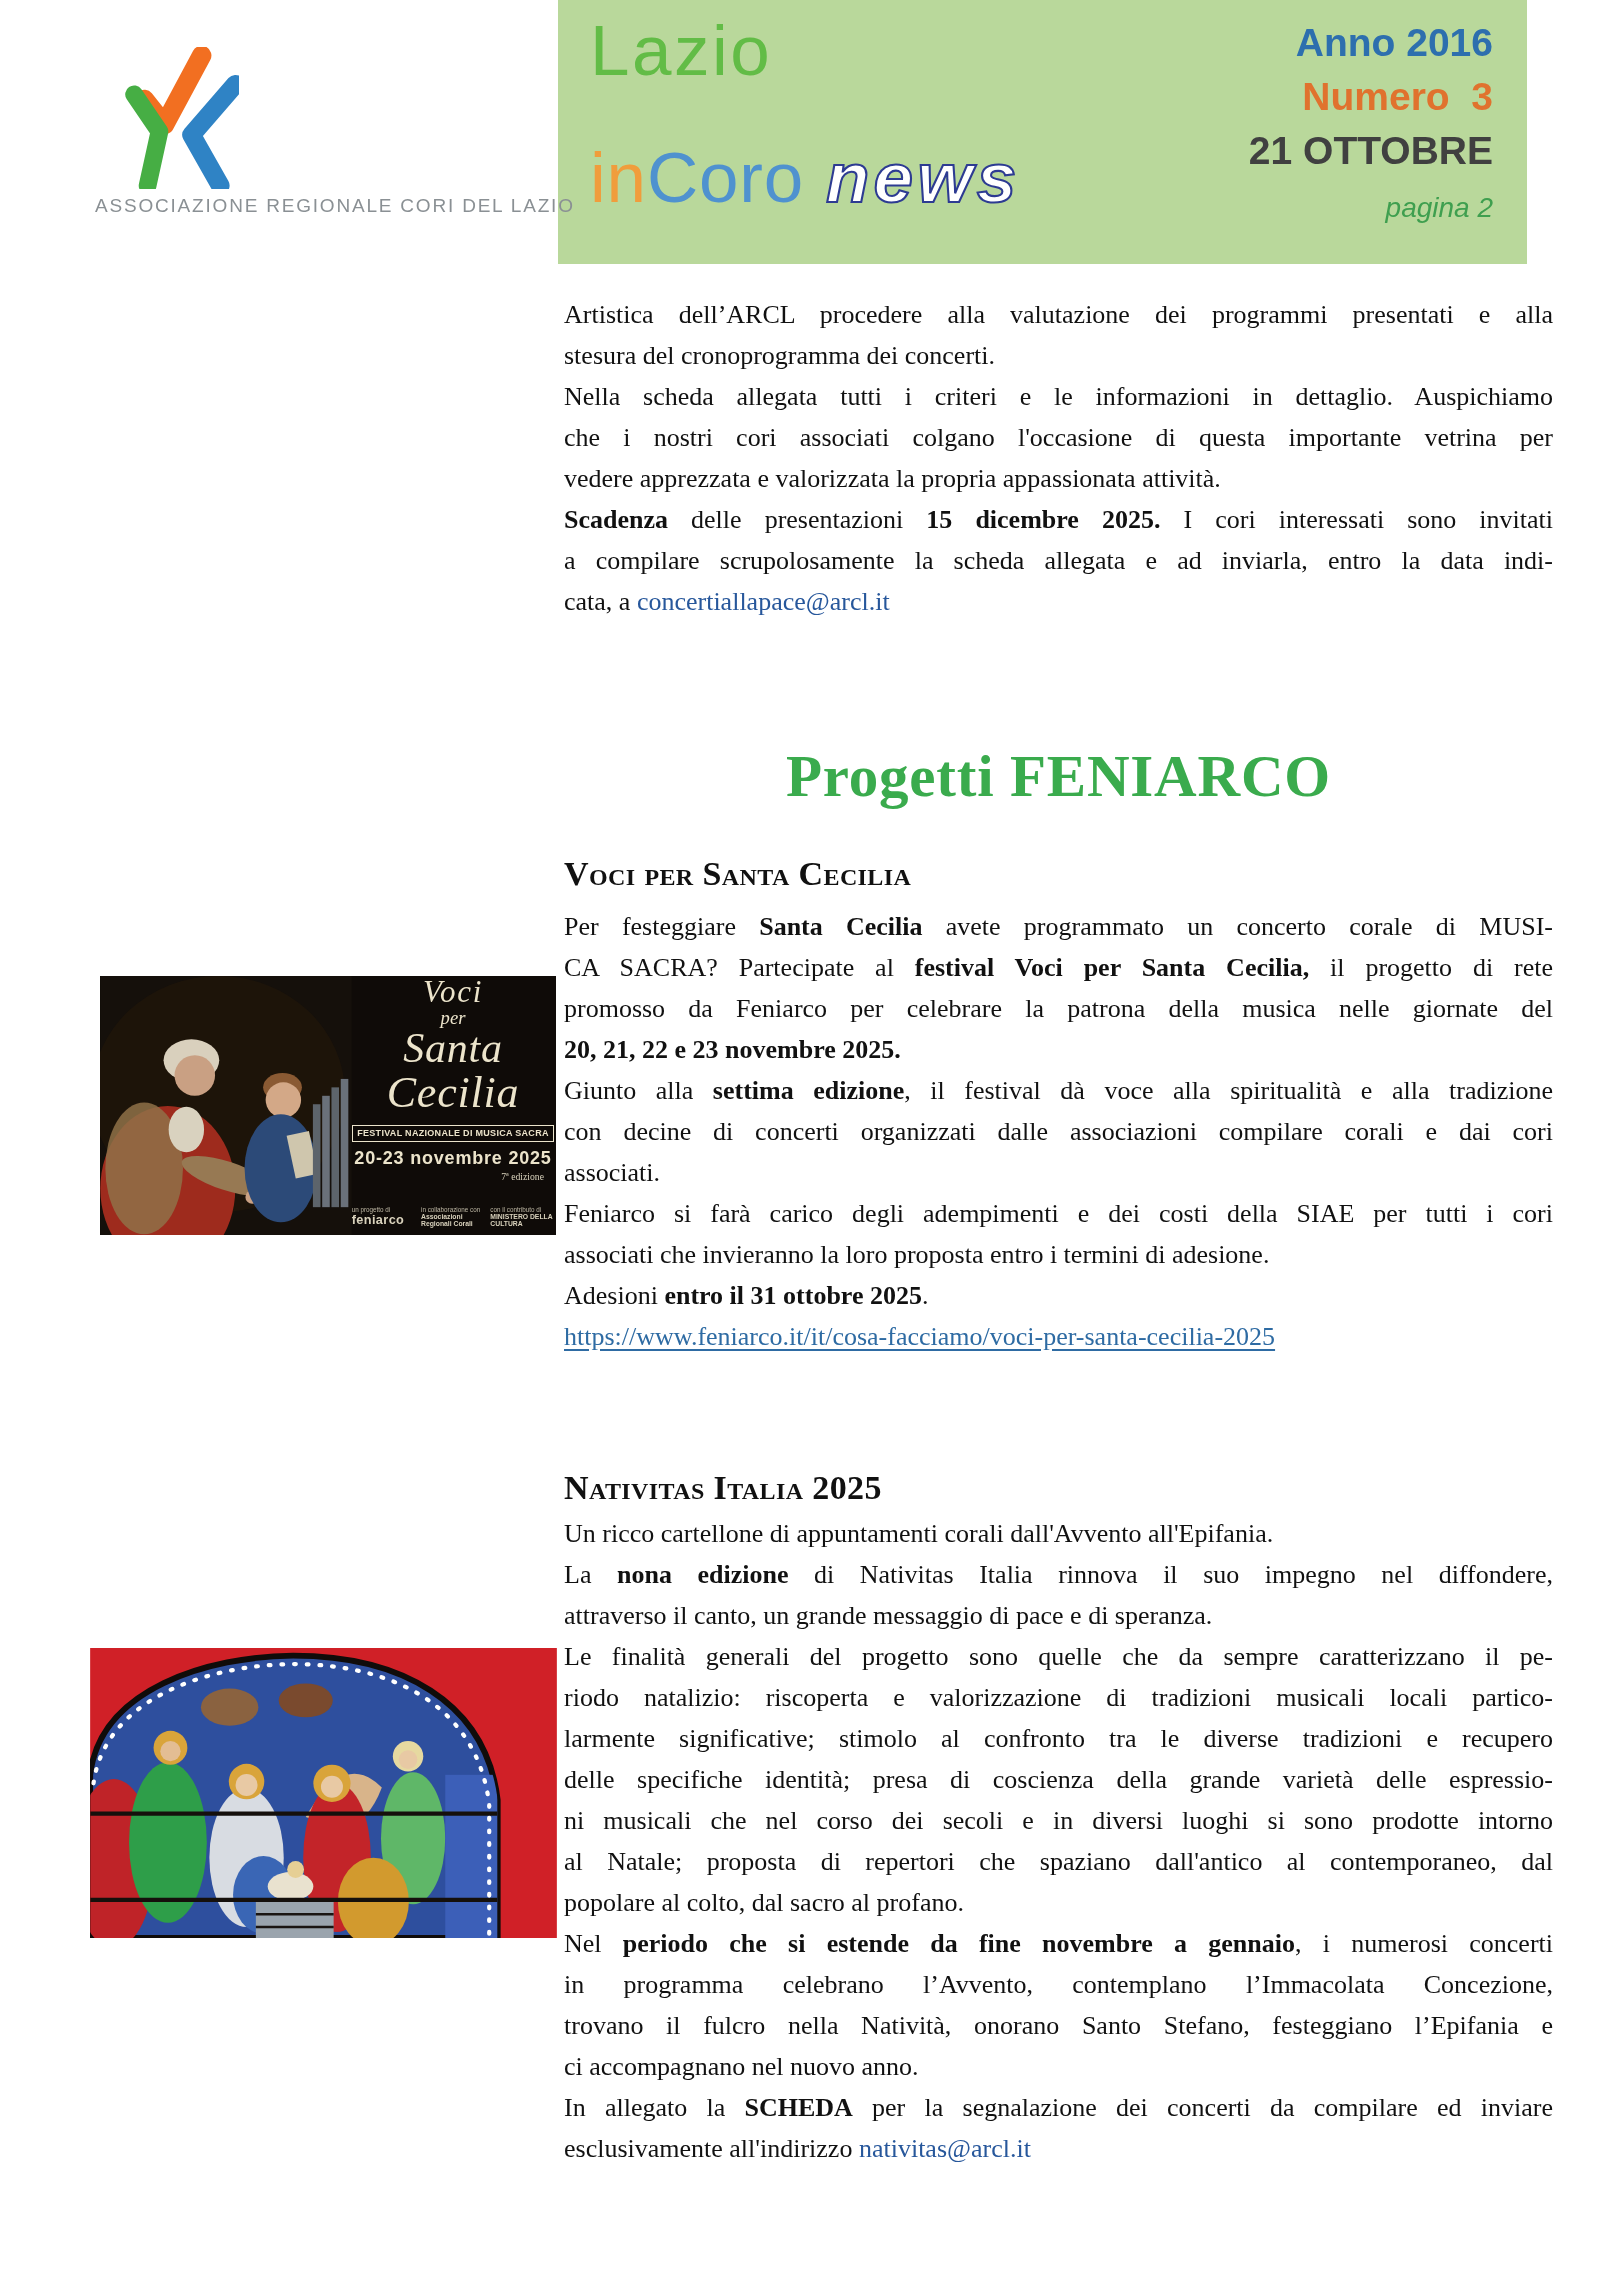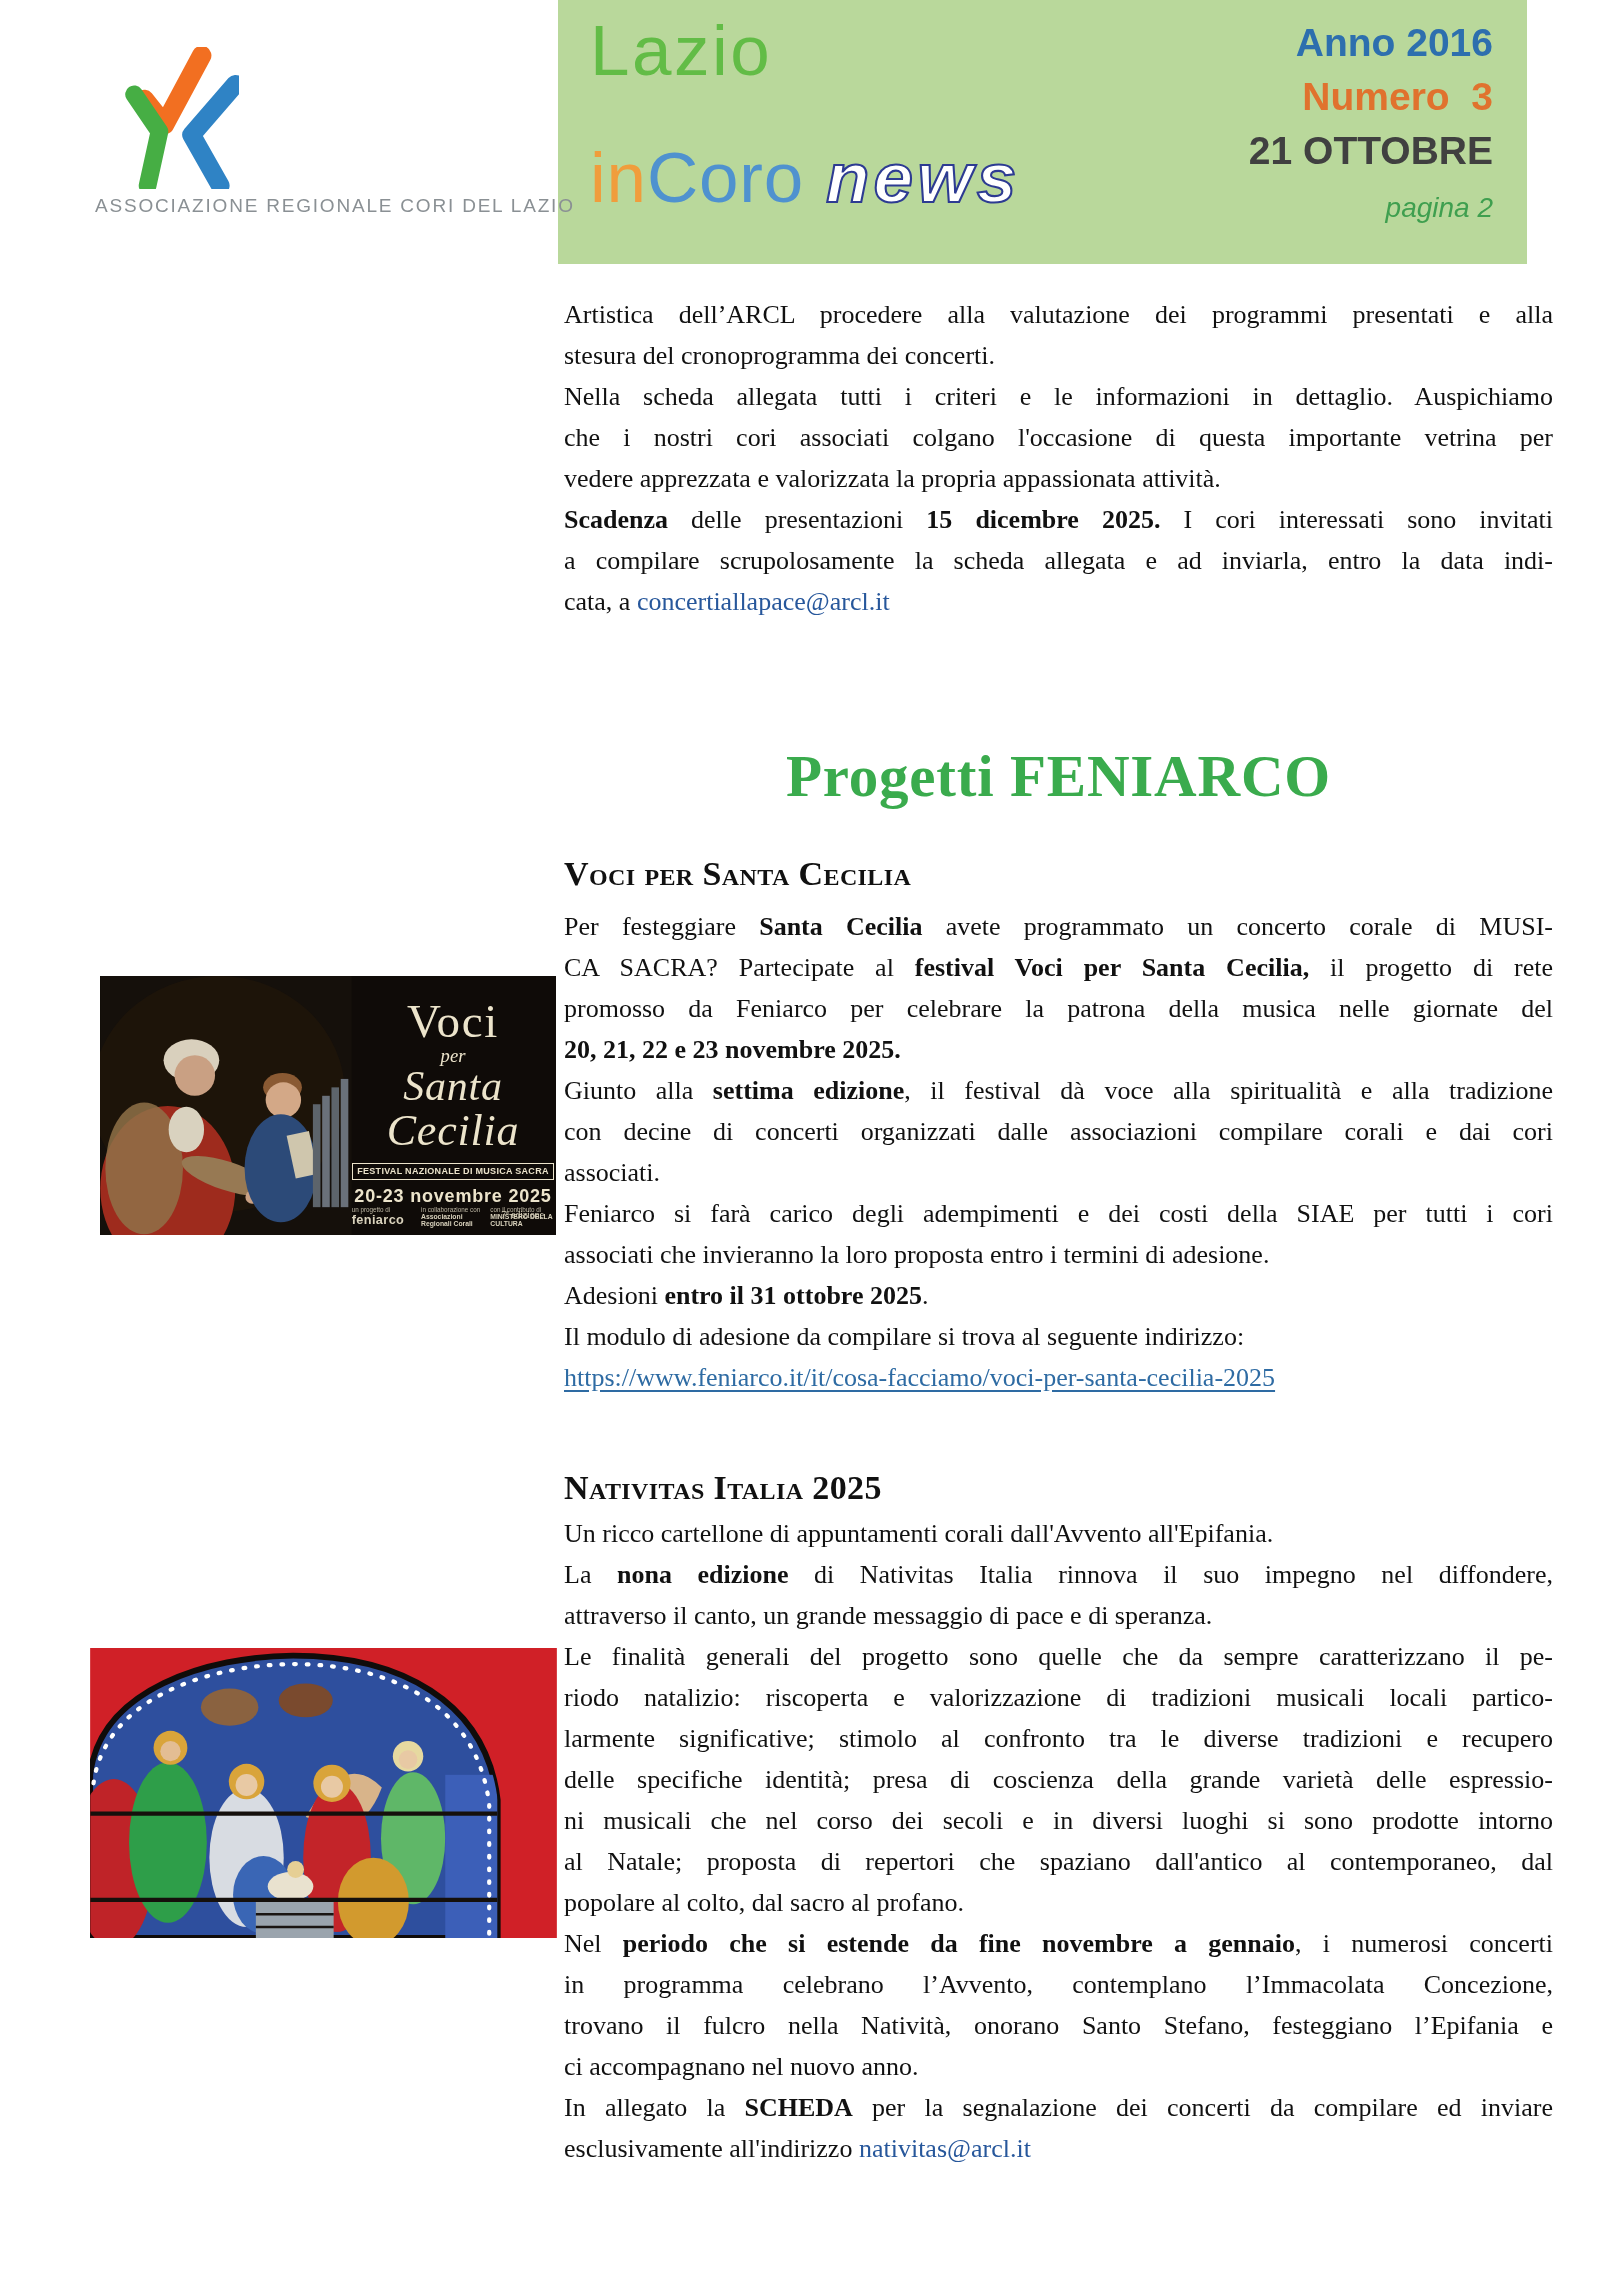--- a/index.html
+++ b/index.html
@@ -42,21 +42,21 @@
   .main-heading{position:absolute;left:564px;top:742px;width:989px;text-align:center;
                 font-size:59px;font-weight:bold;color:#3aab4d;letter-spacing:0.8px;}
   .sec-head{position:absolute;left:564px;font-size:34px;font-weight:bold;
             font-variant:small-caps;letter-spacing:0.4px;color:#111;}
 
   
   .poster{position:absolute;left:100px;top:976px;width:456px;height:259px;background:#0f0b08;}
   .poster-art{position:absolute;left:0;top:0;}
   .poster-text{position:absolute;left:250px;top:0;width:206px;height:100%;
                color:#ece4cb;text-align:center;}
-  .pv-voci{font-size:47px;line-height:1;margin-top:22px;letter-spacing:1.7px;}
+  .pv-voci{font-style:italic;font-size:31px;line-height:1;letter-spacing:1.7px;}
   .pv-per{font-style:italic;font-size:18.6px;line-height:1;margin-top:1.7px;}
   .pv-santa{font-style:italic;font-size:42px;line-height:1;margin-top:0px;letter-spacing:0.8px;}
   .pv-cecilia{font-style:italic;font-size:44px;line-height:1;margin-top:1.7px;letter-spacing:0.8px;}
   .pv-label{display:inline-block;margin-top:10px;border:1.3px solid #ece4cb;padding:2.5px 4.2px;
             font-family:"Liberation Sans",sans-serif;font-weight:bold;font-size:9px;letter-spacing:0.3px;}
   .pv-dates{font-family:"Liberation Sans",sans-serif;font-weight:bold;font-size:18px;
             margin-top:6px;letter-spacing:0.8px;}
   .pv-ed{font-size:9.7px;text-align:right;margin:1.7px 12px 0 0;color:#d9d2bc;}
   .pv-credits{position:absolute;bottom:6.8px;left:1.7px;right:1.7px;display:flex;
               justify-content:space-between;text-align:left;color:#d9d2bc;
@@ -118,21 +118,20 @@
       <div class="tl"><span>Per festeggiare </span><span class="b">Santa Cecilia</span><span> avete programmato un concerto corale di MUSI-</span></div>
       <div class="tl"><span>CA SACRA? Partecipate al </span><span class="b">festival Voci per Santa Cecilia,</span><span> il progetto di rete</span></div>
       <div class="tl"><span>promosso da Feniarco per celebrare la patrona della musica nelle giornate del</span></div>
       <div class="tl end"><span class="b">20, 21, 22 e 23 novembre 2025.</span></div>
       <div class="tl"><span>Giunto alla </span><span class="b">settima edizione</span><span>, il festival dà voce alla spiritualità e alla tradizione</span></div>
       <div class="tl"><span>con decine di concerti organizzati dalle associazioni compilare corali e dai cori</span></div>
       <div class="tl end"><span>associati.</span></div>
       <div class="tl"><span>Feniarco si farà carico degli adempimenti e dei costi della SIAE per tutti i cori</span></div>
       <div class="tl end"><span>associati che invieranno la loro proposta entro i termini di adesione.</span></div>
       <div class="tl end"><span>Adesioni </span><span class="b">entro il 31 ottobre 2025</span><span>.</span></div>
-      <div class="tl end"><span>Il modulo di adesione da compilare si trova al seguente indirizzo:</span></div>
       <div class="tl end"><span class="lnk und">https://www.feniarco.it/it/cosa-facciamo/voci-per-santa-cecilia-2025</span></div>
     </div>
 
   <div class="poster">
     <div class="poster-art">
       <svg width="252" height="259" viewBox="0 0 298 307">
         <rect x="0" y="0" width="298" height="307" fill="#15100b"></rect>
         <ellipse cx="140" cy="140" rx="150" ry="140" fill="#241709" opacity="0.55"></ellipse>
 
         <ellipse cx="80" cy="252" rx="80" ry="98" fill="#9e2b1d"></ellipse>

